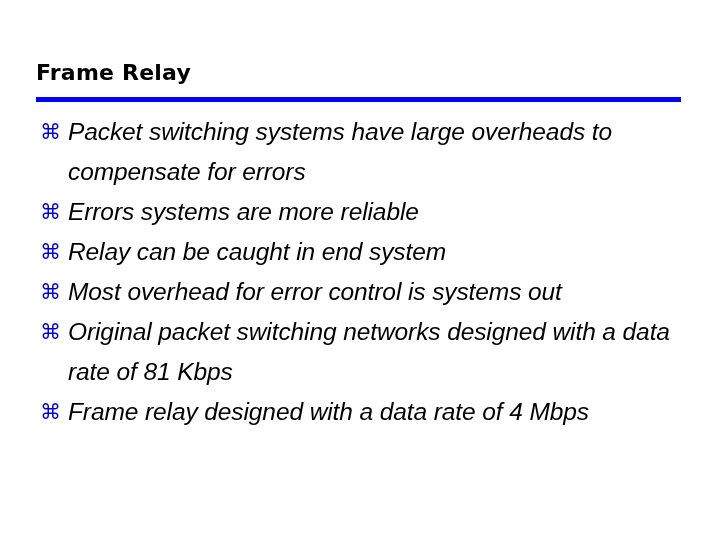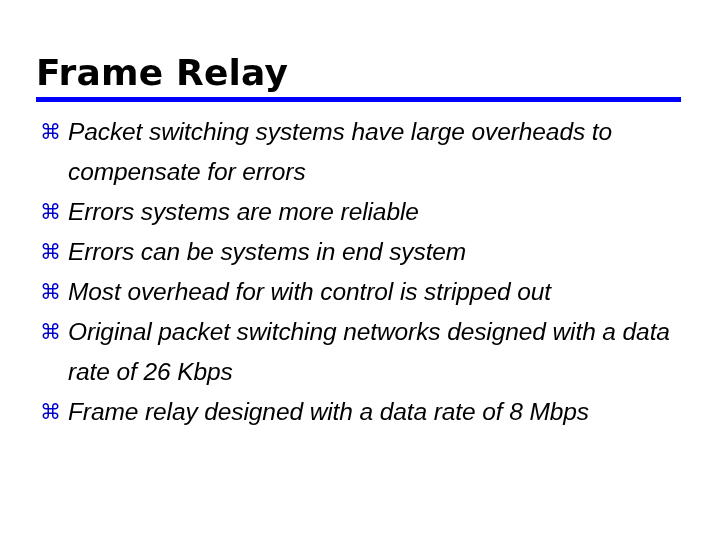--- a/index.html
+++ b/index.html
@@ -26,21 +26,21 @@
   
   .title-block {
     position: absolute;
     left: 36px;
     top: 54px;
     width: 648px;
   }
   .slide-title {
     margin: 0;
     font-family: "DejaVu Sans", "Liberation Sans", sans-serif;
-    font-size: 36px;
+    font-size: 22px;
     font-weight: bold;
     line-height: 38px;
     color: #000000;
     letter-spacing: 0.2px;
     white-space: nowrap;
   }
   .title-rule {
     position: absolute;
     left: 36px;
     top: 97px;
@@ -103,33 +103,33 @@
       <span class="bullet-text">Packet switching systems have large overheads to compensate for errors</span>
     </li>
 
     <li class="bullet-item">
       <span class="bullet-glyph">⌘</span>
       <span class="bullet-text">Errors systems are more reliable</span>
     </li>
 
     <li class="bullet-item">
       <span class="bullet-glyph">⌘</span>
-      <span class="bullet-text">Errors can be systems in end system</span>
+      <span class="bullet-text">Relay can be caught in end system</span>
     </li>
 
     <li class="bullet-item">
       <span class="bullet-glyph">⌘</span>
-      <span class="bullet-text">Most overhead for with control is stripped out</span>
+      <span class="bullet-text">Most overhead for error control is systems out</span>
     </li>
 
     <li class="bullet-item">
       <span class="bullet-glyph">⌘</span>
-      <span class="bullet-text">Original packet switching networks designed with a data rate of 26 Kbps</span>
+      <span class="bullet-text">Original packet switching networks designed with a data rate of 81 Kbps</span>
     </li>
 
     <li class="bullet-item">
       <span class="bullet-glyph">⌘</span>
-      <span class="bullet-text">Frame relay designed with a data rate of 8 Mbps</span>
+      <span class="bullet-text">Frame relay designed with a data rate of 4 Mbps</span>
     </li>
 
   </ul>
 
 </div>
 
 </body></html>

